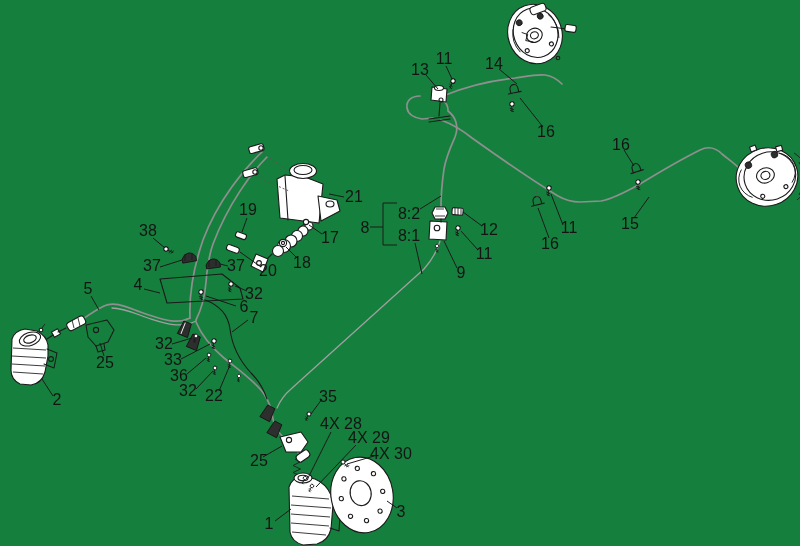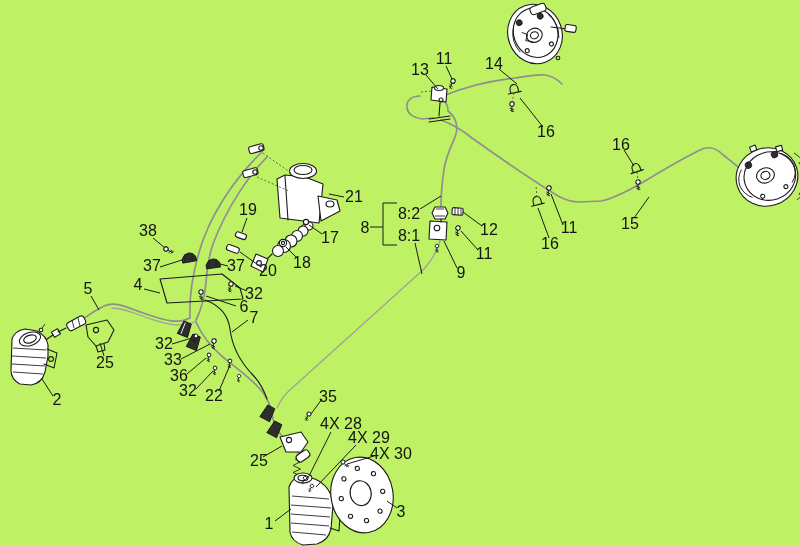--- a/index.html
+++ b/index.html
@@ -1,16 +1,16 @@
 <!DOCTYPE html>
 <html><head>
 <meta charset="utf-8">
 <style>
   html,body{margin:0;padding:0;background:#ffffff;}
-  .stage{position:relative;width:800px;height:546px;background:#bef264;overflow:hidden;}
+  .stage{position:relative;width:800px;height:546px;background:#15803d;overflow:hidden;}
   svg{display:block;}
   .lbl{font-family:"Liberation Sans",sans-serif;font-size:16px;fill:#141414;text-anchor:middle;}
   .tube{stroke:#8f8f8f;stroke-width:1.7;fill:none;stroke-linejoin:round;stroke-linecap:round;}
   .tube2{stroke:#a0a0a0;stroke-width:1.3;fill:none;stroke-linejoin:round;stroke-linecap:round;}
   .ink{stroke:#1a1a1a;stroke-width:1.1;fill:none;stroke-linejoin:round;stroke-linecap:round;}
   .inkf{stroke:#1a1a1a;stroke-width:1.1;fill:#ffffff;stroke-linejoin:round;}
   .thin{stroke:#1a1a1a;stroke-width:.85;fill:none;}
   .dark{fill:#2e2e2e;stroke:#111111;stroke-width:.8;}
   .ldr{stroke:#1a1a1a;stroke-width:1;fill:none;}
   .dot{stroke:#555555;stroke-width:.9;stroke-dasharray:2 2;fill:none;}

